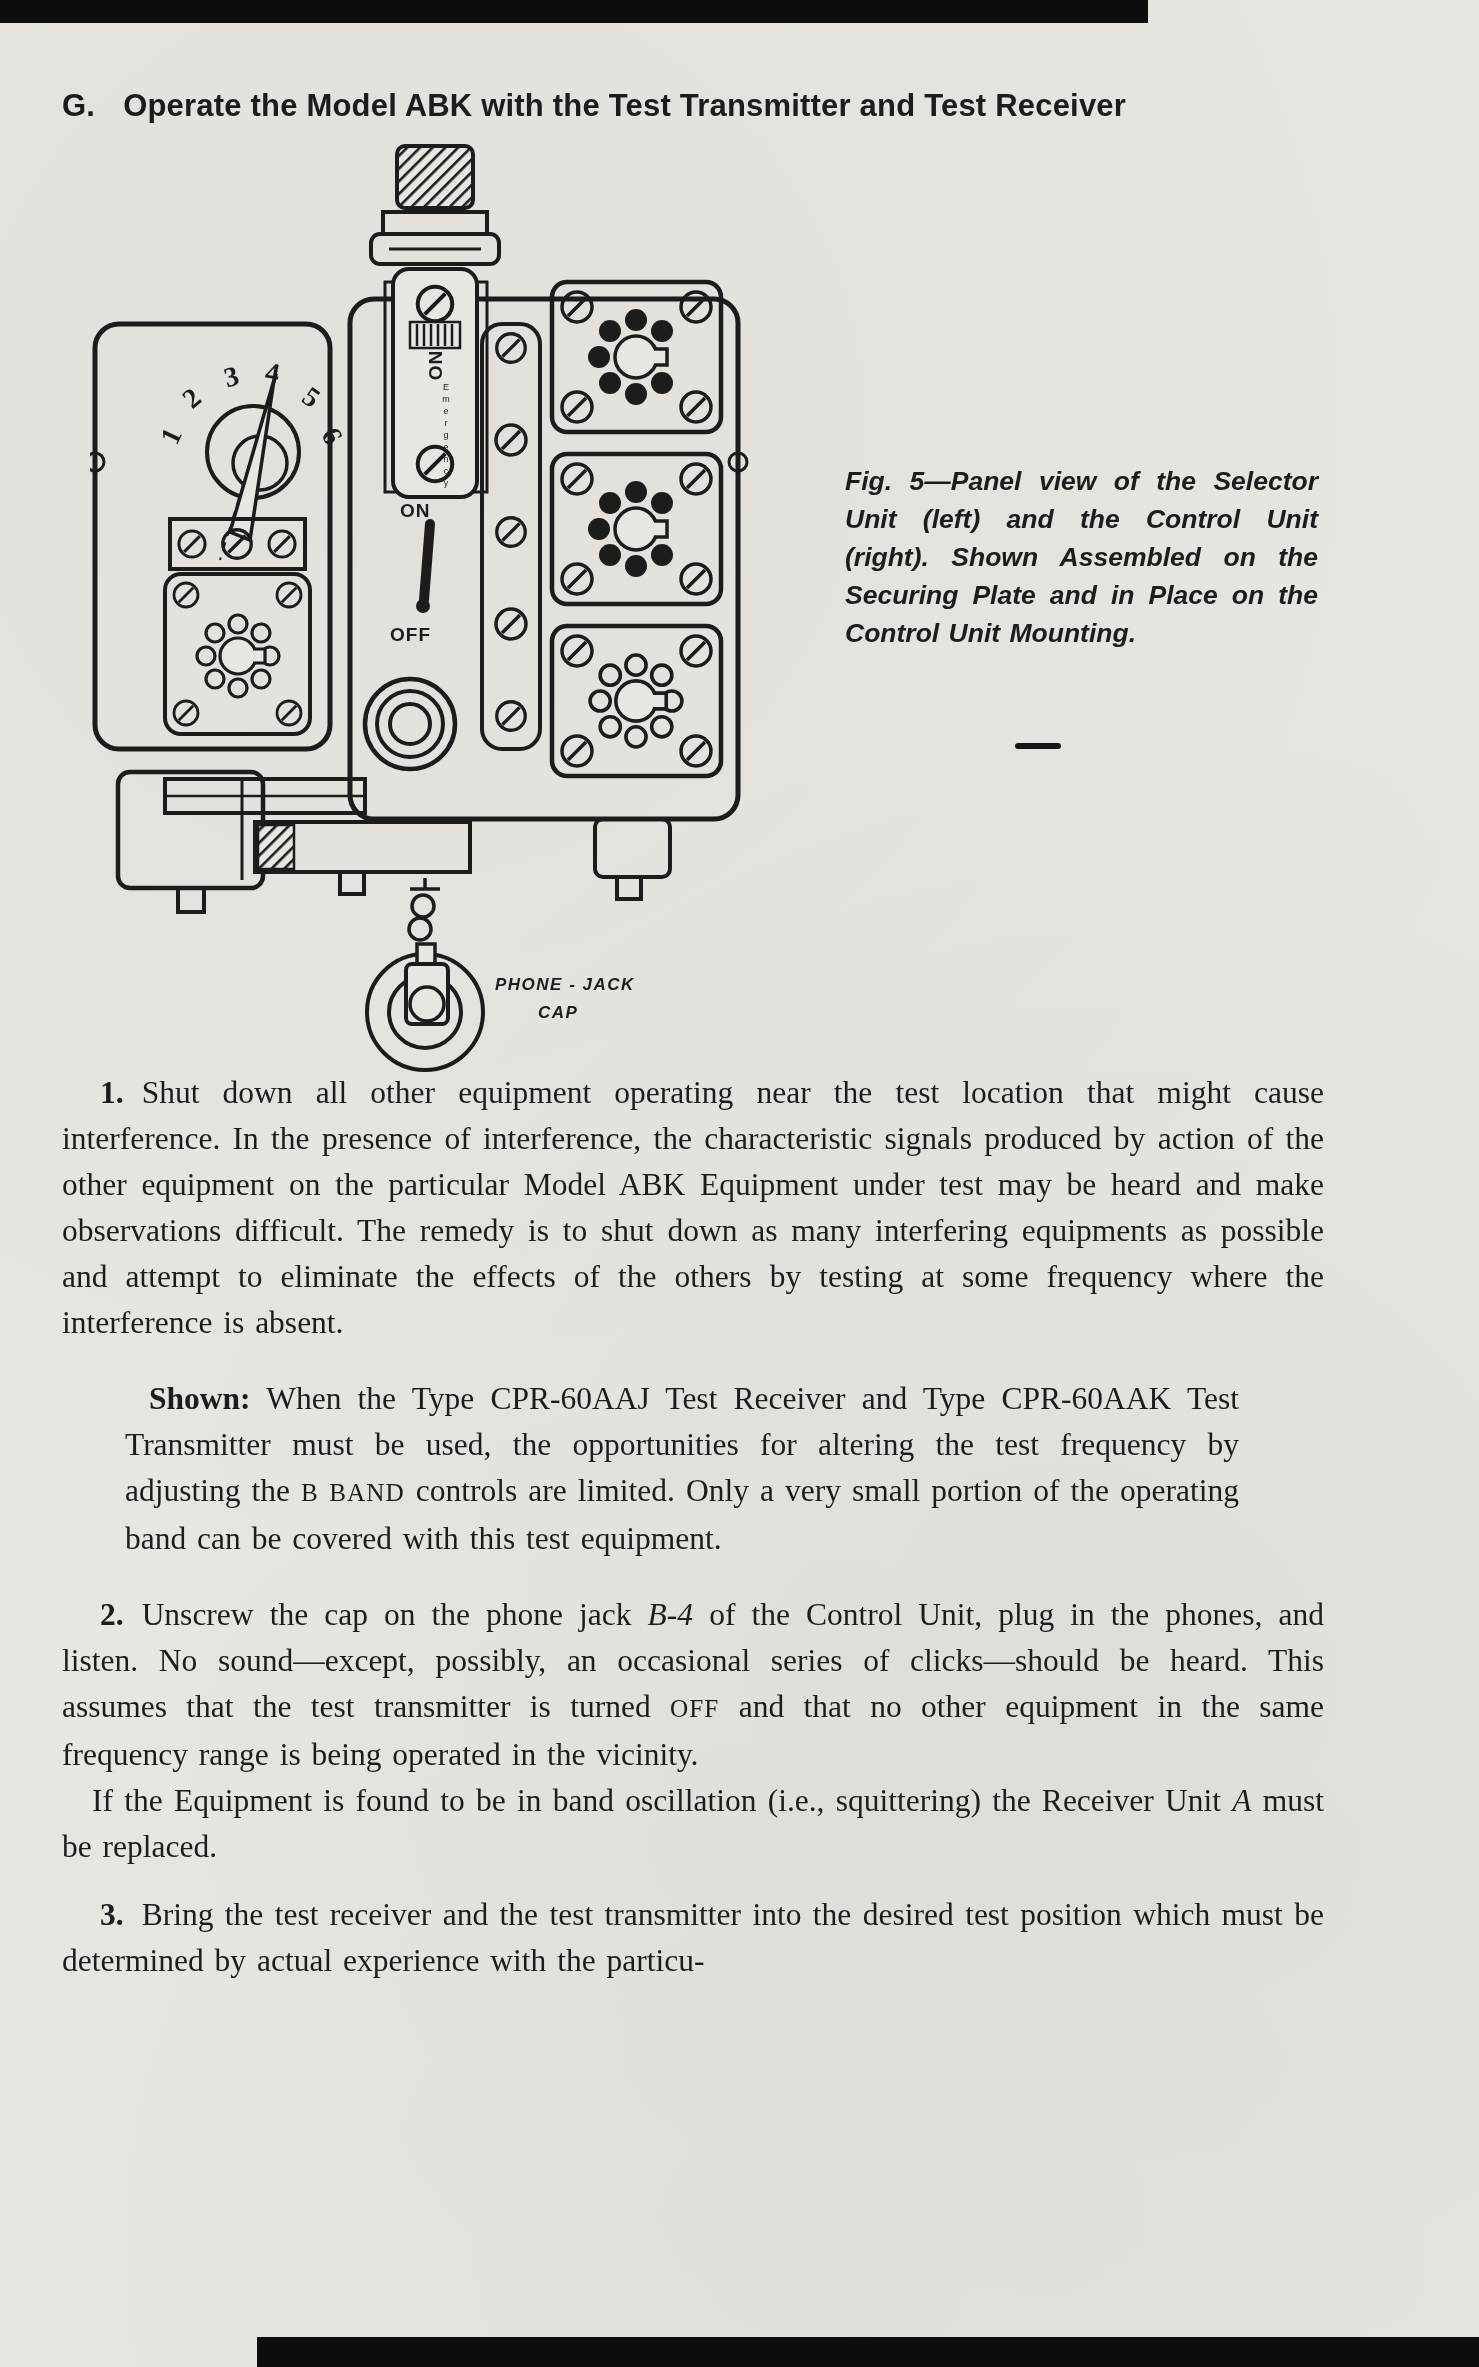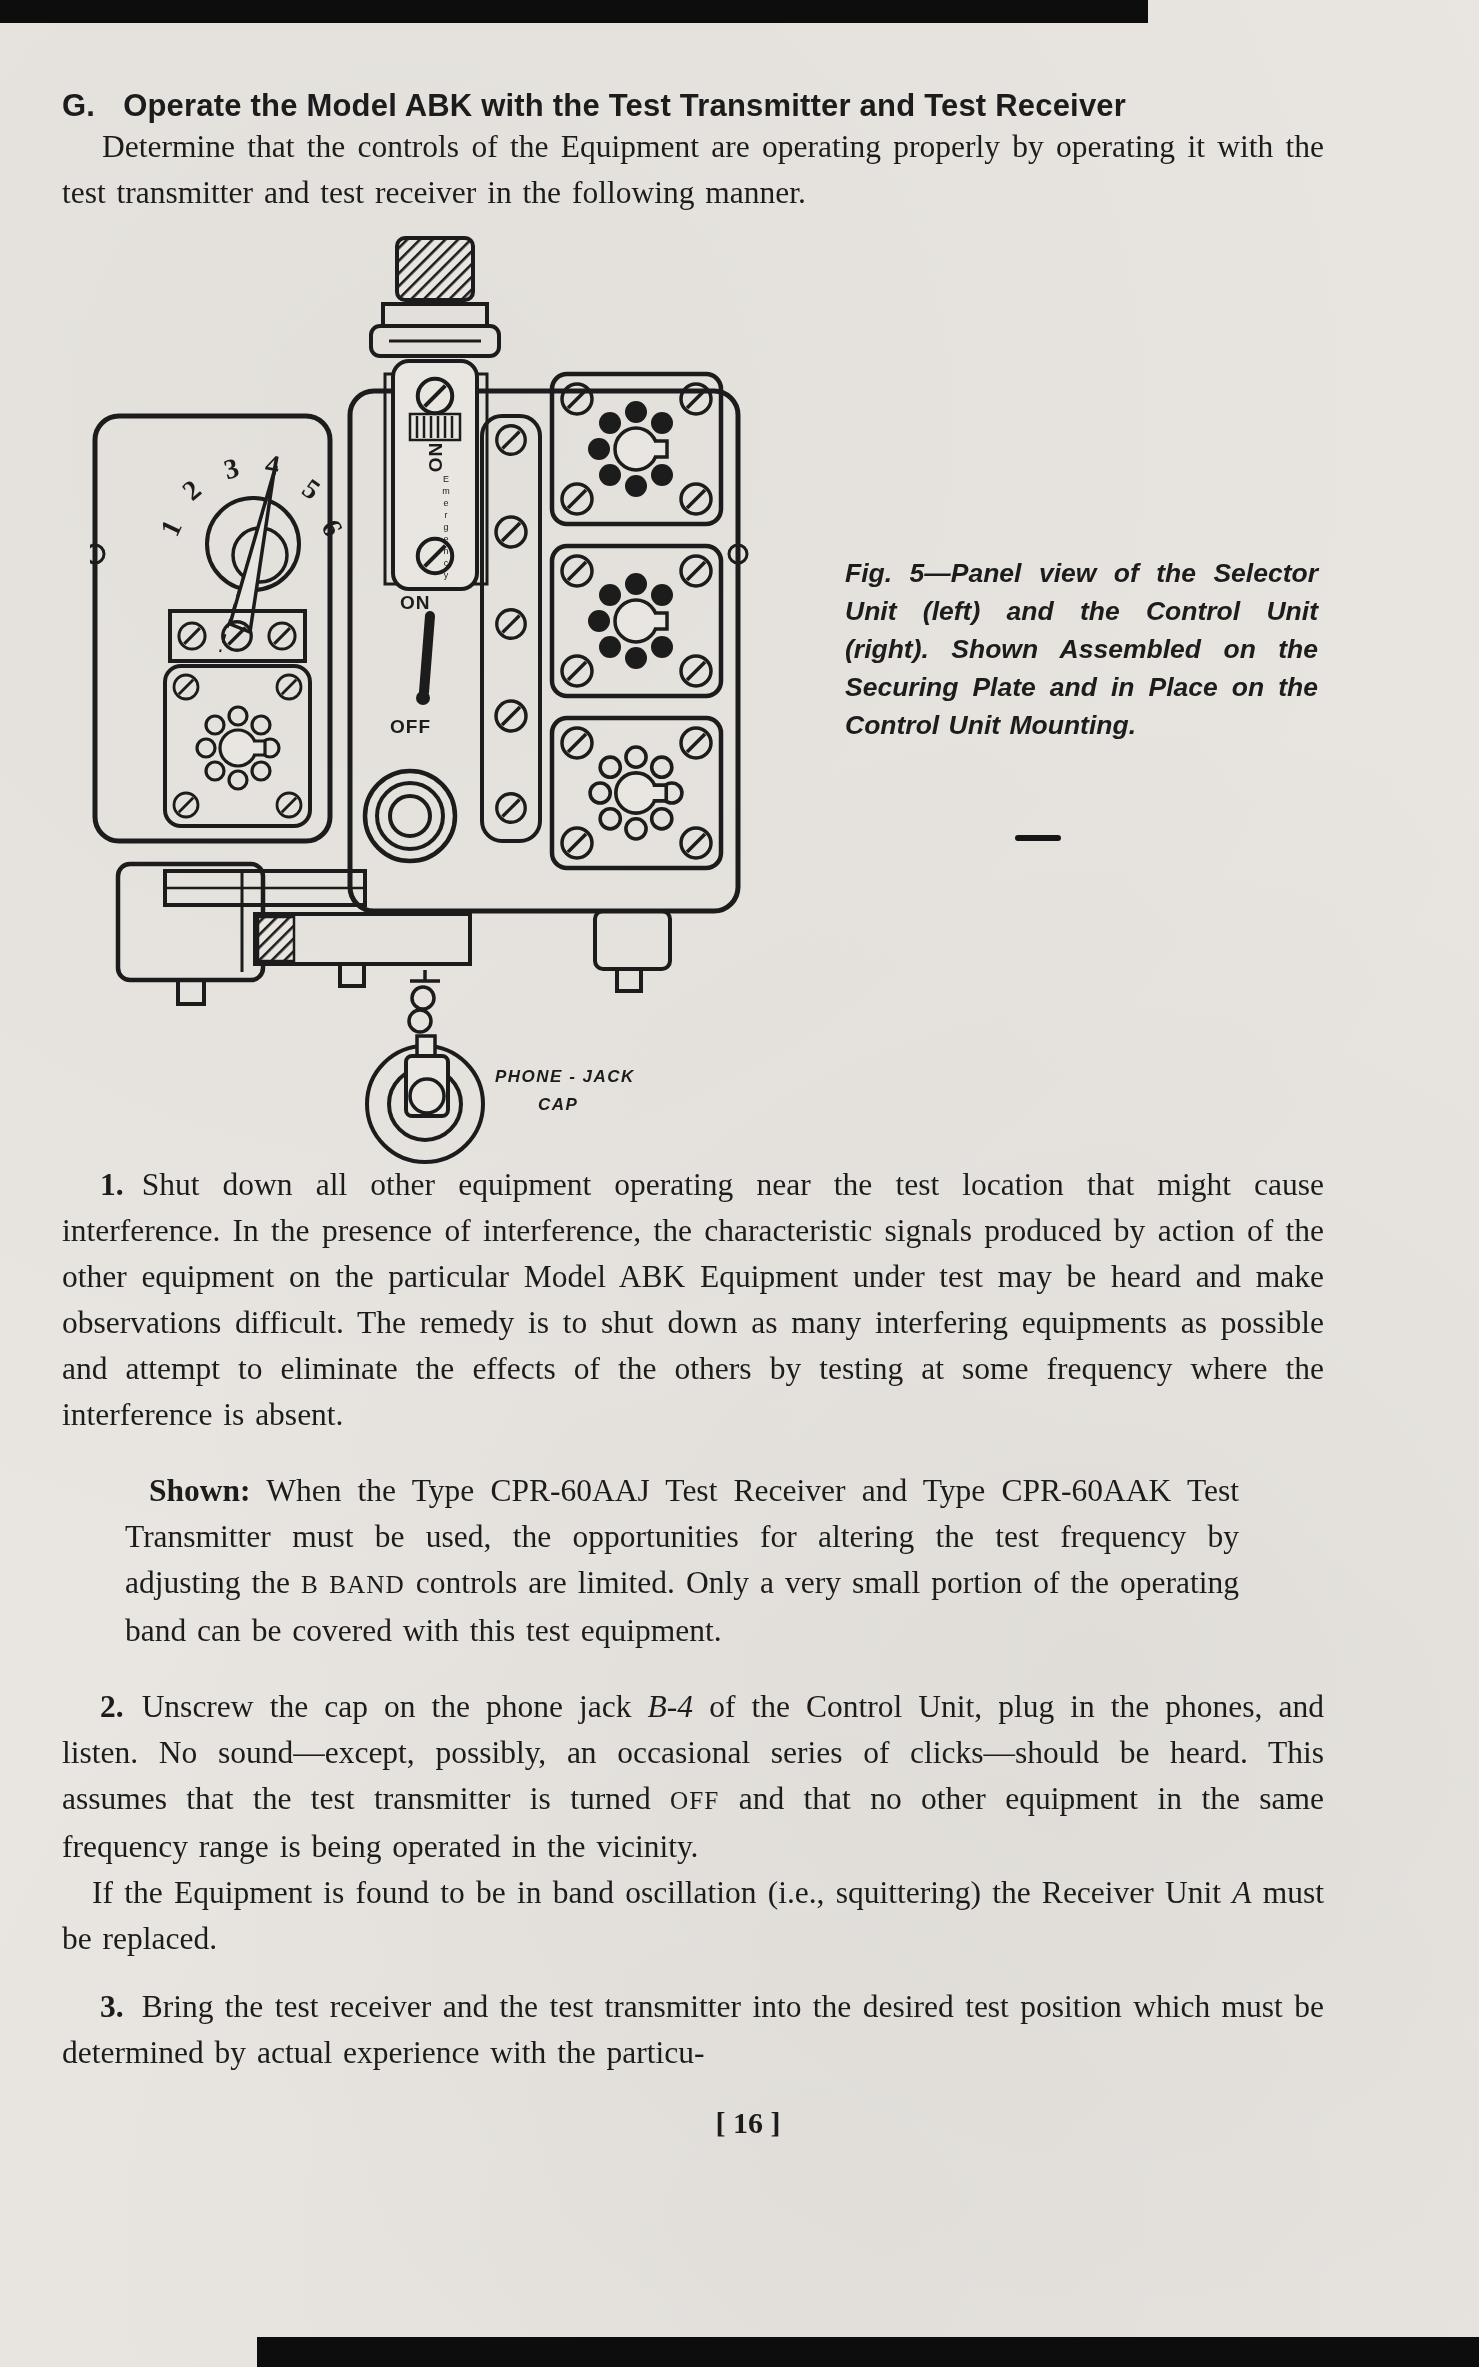--- a/index.html
+++ b/index.html
@@ -42,21 +42,20 @@
 </style>
 </head>
 <body>
 
 <div class="bar-top"></div>
 
 <div class="content">
 
   <h1 class="heading"><span class="g">G.</span><span>Operate the Model ABK with the Test Transmitter and Test Receiver</span></h1>
 
-  <p class="serif intro">Determine that the controls of the Equipment are operating properly by operating it with the test transmitter and test receiver in the following manner.</p>
 
   <div class="figure">
     <svg width="660" height="945" viewBox="0 0 660 945">
       <defs>
         <pattern id="hatch" patternUnits="userSpaceOnUse" width="9" height="9" patternTransform="rotate(45)">
           <rect width="9" height="9" fill="#e9e6e1"></rect>
           <line x1="1" y1="0" x2="1" y2="9" stroke="#1c1c1c" stroke-width="3.2"></line>
         </pattern>
         <g id="screw15">
           <circle r="15" fill="none" stroke="#1c1c1c" stroke-width="3.5"></circle>
@@ -225,16 +224,15 @@
     <div class="caption">Fig. 5—Panel view of the Selector Unit (left) and the Control Unit (right). Shown Assembled on the Securing Plate and in Place on the Control Unit Mounting.</div>
     <div class="stray-dash"></div>
   </div>
 
   <p class="serif body"><span class="num">1.</span><span>Shut down all other equipment operating near the test location that might cause interference. In the presence of interference, the characteristic signals produced by action of the other equipment on the particular Model ABK Equipment under test may be heard and make observations difficult. The remedy is to shut down as many interfering equipments as possible and attempt to eliminate the effects of the others by testing at some frequency where the interference is absent.</span></p>
   <p class="serif note"><span class="b">Shown:</span><span> When the Type CPR-60AAJ Test Receiver and Type CPR-60AAK Test Transmitter must be used, the opportunities for altering the test frequency by adjusting the </span><span class="sc">B BAND</span><span> controls are limited. Only a very small portion of the operating band can be covered with this test equipment.</span></p>
   <p class="serif body"><span class="num">2.</span><span>Unscrew the cap on the phone jack </span><span class="i">B-4</span><span> of the Control Unit, plug in the phones, and listen. No sound—except, possibly, an occasional series of clicks—should be heard. This assumes that the test transmitter is turned </span><span class="sc">OFF</span><span> and that no other equipment in the same frequency range is being operated in the vicinity.</span></p>
   <p class="serif cont"><span>If the Equipment is found to be in band oscillation (i.e., squittering) the Receiver Unit </span><span class="i">A</span><span> must be replaced.</span></p>
   <p class="serif body step3"><span class="num">3.</span><span>Bring the test receiver and the test transmitter into the desired test position which must be determined by actual experience with the particu-</span></p>
 
-  <div class="pagenum">[ 16 ]</div>
 </div>
 
 <div class="bar-bottom"></div>
 
 </body></html>

